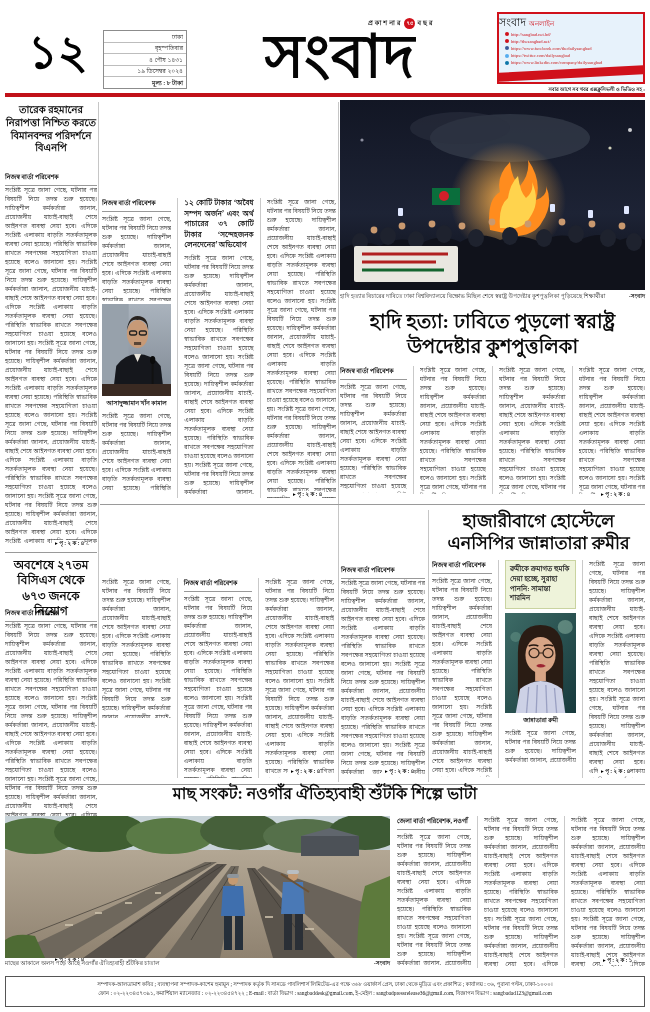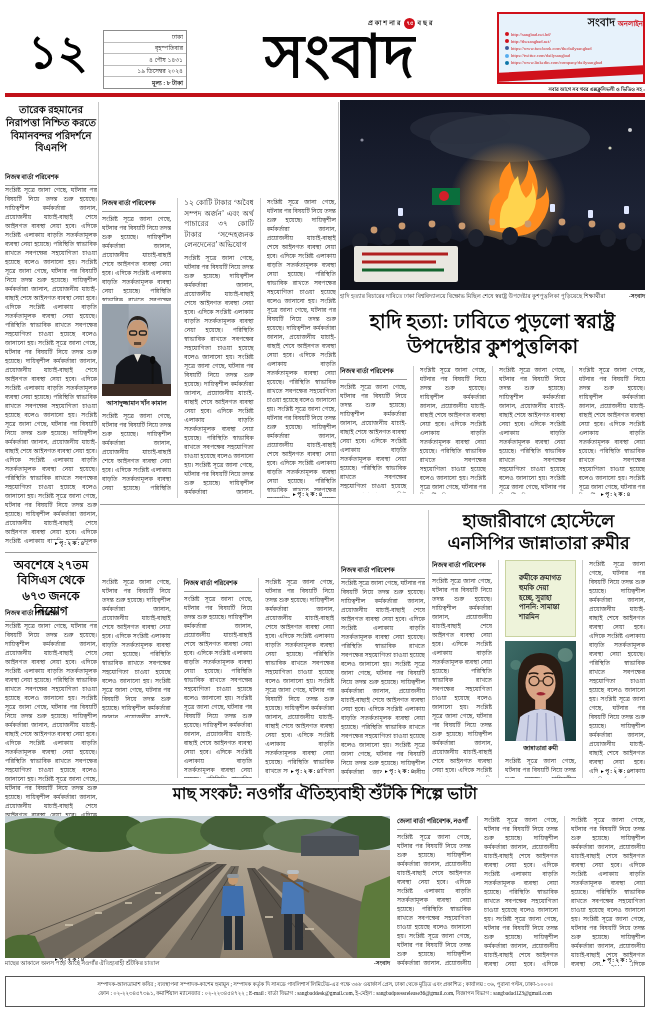--- a/index.html
+++ b/index.html
@@ -11,42 +11,42 @@
   .vline{position:absolute;width:1px;background:#c6c6c6}
   
   .pageno{font-size:46px;font-weight:bold;line-height:1;color:#000}
   .datebox{border:1px solid #8c8c8c;font-size:6px;line-height:1;color:#222;background:#fff}
   .datebox div{border-bottom:1px solid #bdbdbd;text-align:right;padding:2.5px 3px 2px 3px}
   .datebox div:last-child{border-bottom:none;font-weight:bold}
   .masthead{font-weight:bold;font-size:60px;line-height:1.1;letter-spacing:1px;color:#050505;text-align:center;white-space:nowrap}
   .anniv{font-size:6.5px;letter-spacing:2px;color:#1a1a1a;display:flex;align-items:center;gap:2px;font-weight:bold}
   .anniv .num{background:#d0111b;color:#fff;border-radius:50%;width:11px;height:11px;display:inline-flex;align-items:center;justify-content:center;font-size:5.5px;letter-spacing:0}
   .onlinebox{border:2px solid #d0111b;background:#e7f2fb;overflow:hidden}
-  .onlinebox .obtitle{text-align:right;font-weight:bold;font-size:11px;padding-top:2px;line-height:1.1}
+  .onlinebox .obtitle{text-align:left;font-weight:normal;font-size:11px;padding-top:2px;line-height:1.1}
   .onlinebox .obtitle .accent{color:#d0111b;font-size:7px}
   .oblinks{list-style:none;padding:2px 4px 0 6px}
   .oblinks li{font-size:4.6px;line-height:1.55;white-space:nowrap;overflow:hidden;display:flex;align-items:center;gap:2px}
   .oblinks .dot{width:4px;height:4px;border-radius:50%;display:inline-block;flex:0 0 auto}
   .obstripe{position:absolute;left:-6px;right:-6px;bottom:4px;height:9px;background:#d0111b;transform:rotate(-3deg)}
   .obtag{font-size:5px;font-weight:bold;text-align:right;color:#111}
   .redrule{position:absolute;background:#c11119}
   
   .headline{font-weight:bold;color:#0a0a0a;text-align:center;line-height:1.28}
   .byline{font-size:6.3px;font-weight:bold;color:#000;border-bottom:1px solid #999;padding-bottom:2px;margin-bottom:3px}
   .body-text{font-size:6px;line-height:1.5;text-align:justify;color:#1c1c1c;overflow:hidden;overflow-wrap:anywhere}
-  .standfirst{font-size:7.3px;font-weight:normal;line-height:1.45;text-align:justify;color:#111;margin-bottom:3px}
+  .standfirst{font-size:7.3px;font-weight:bold;line-height:1.45;text-align:justify;color:#111;margin-bottom:3px}
   .cols{display:flex}
   .tcol{overflow:hidden;flex:1}
   .tcol + .tcol{border-left:1px solid #c9c9c9;margin-left:6px;padding-left:6px}
   .marker{position:absolute;font-size:5.5px;font-weight:bold;background:#fff;padding-left:3px;color:#000;white-space:nowrap}
   .caption{font-size:5.8px;line-height:1.3;color:#222;display:flex;justify-content:space-between;gap:8px}
   .caption .credit{white-space:nowrap;font-weight:bold}
   .photo-caption{font-size:6px;font-weight:bold;text-align:center;margin:2px 0 3px 0}
   .pullquote{background:#fbf3cf;border:1px solid #e3d190;border-bottom:3px solid #eda836;font-size:8px;font-weight:bold;line-height:1.4;padding:5px 5px;color:#222;margin-bottom:4px}
-  .pullquote.green{background:#eef3da;border:1px solid #c9d3a0;border-bottom-width:1px;font-size:7px;padding:13px}
+  .pullquote.green{background:#eef3da;border:1px solid #c9d3a0;border-bottom-width:1px;font-size:7px;padding:4px}
   .photo-frame{display:block;width:100%}
   
   .footerbox{border:1px solid #555;font-size:5.4px;line-height:1.6;text-align:center;padding:3px 6px;color:#111}
 </style>
 </head>
 <body>
 
 <div class="page">
 
   <div class="abs pageno" style="left:28px;top:30px">১২</div>

